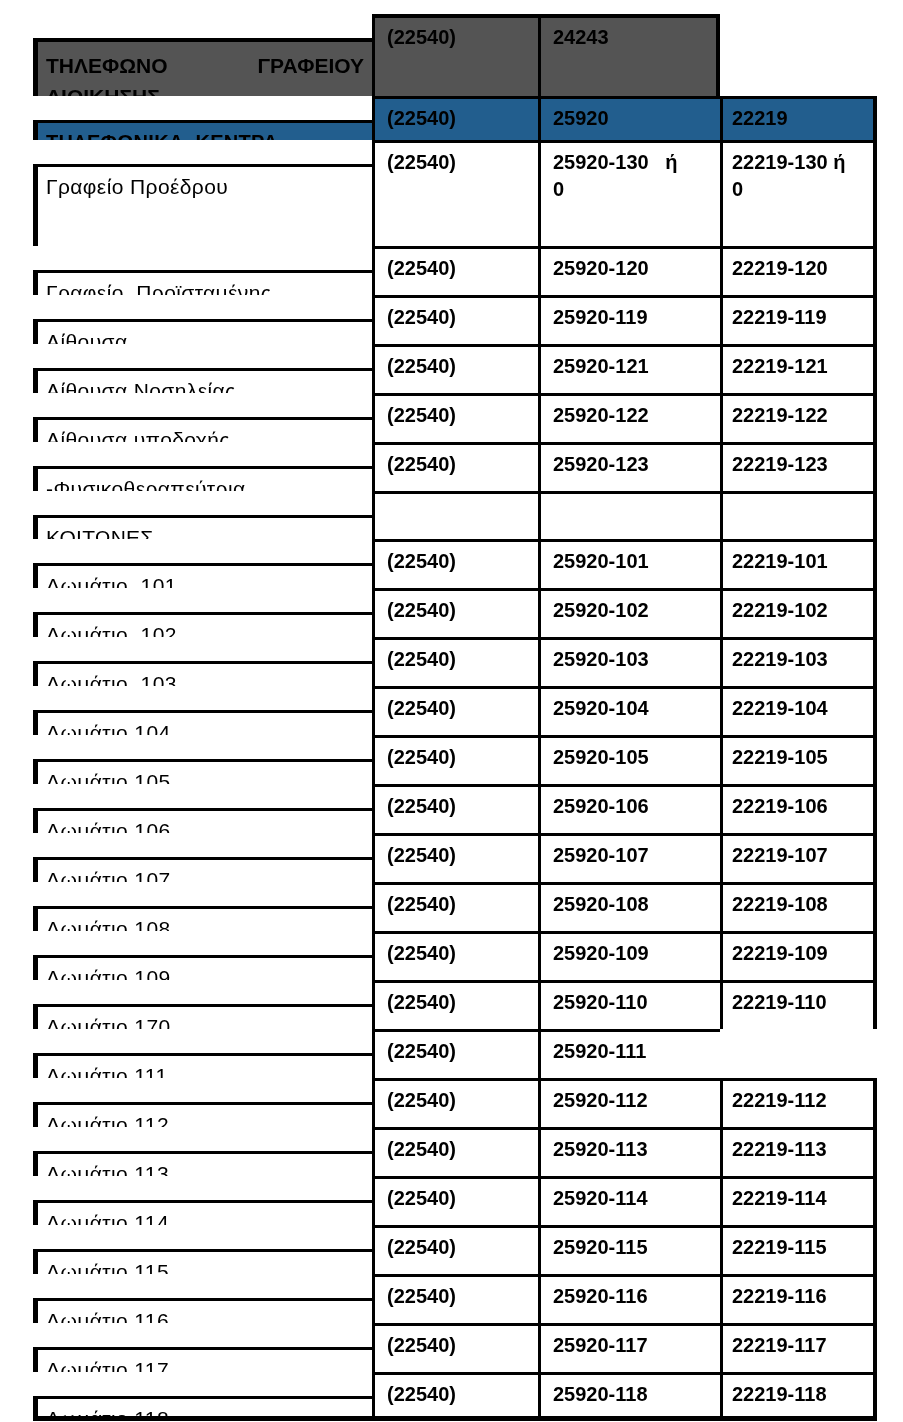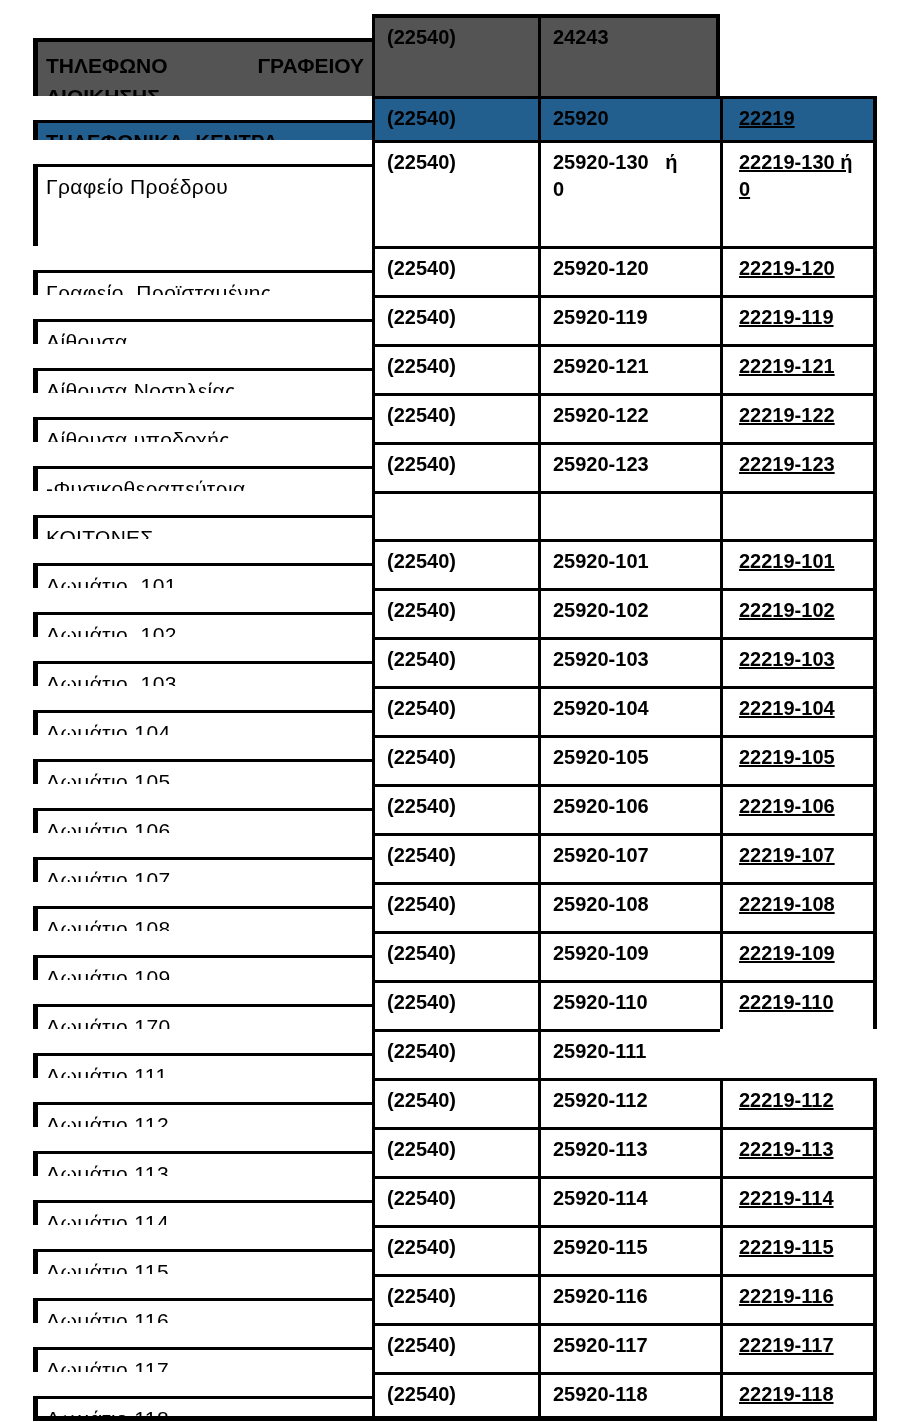--- a/index.html
+++ b/index.html
@@ -35,21 +35,21 @@
     border-left: 3px solid var(--border-c);
     padding: 6px 8px 0 8px;
     white-space: pre-wrap;
     overflow: hidden;
     line-height: 27px;
   }
   .c1 { border-left-width: 5px; margin-top: 24px; }
   .c4 { border-right: 4px solid var(--border-c); }
   .label { font-size: 21px; letter-spacing: 0.4px; }
   .num  { font-size: 20px; font-weight: 700; padding-left: 12px; }
-  .c4.num { padding-left: 16px; text-decoration: underline; }
+  .c4.num { padding-left: 9px; }
 
   
   .gray-row { height: 82px; }
   .gray-row .cell { border-top-width: 4px; background: var(--gray-bg); }
   .gray-row .label {
     font-weight: 700; font-size: 21px; letter-spacing: 0;
     white-space: normal; text-align: justify; line-height: 31px;
     padding-top: 8px;
   }
   .gray-row .edge { border-right: 4px solid var(--border-c); }

